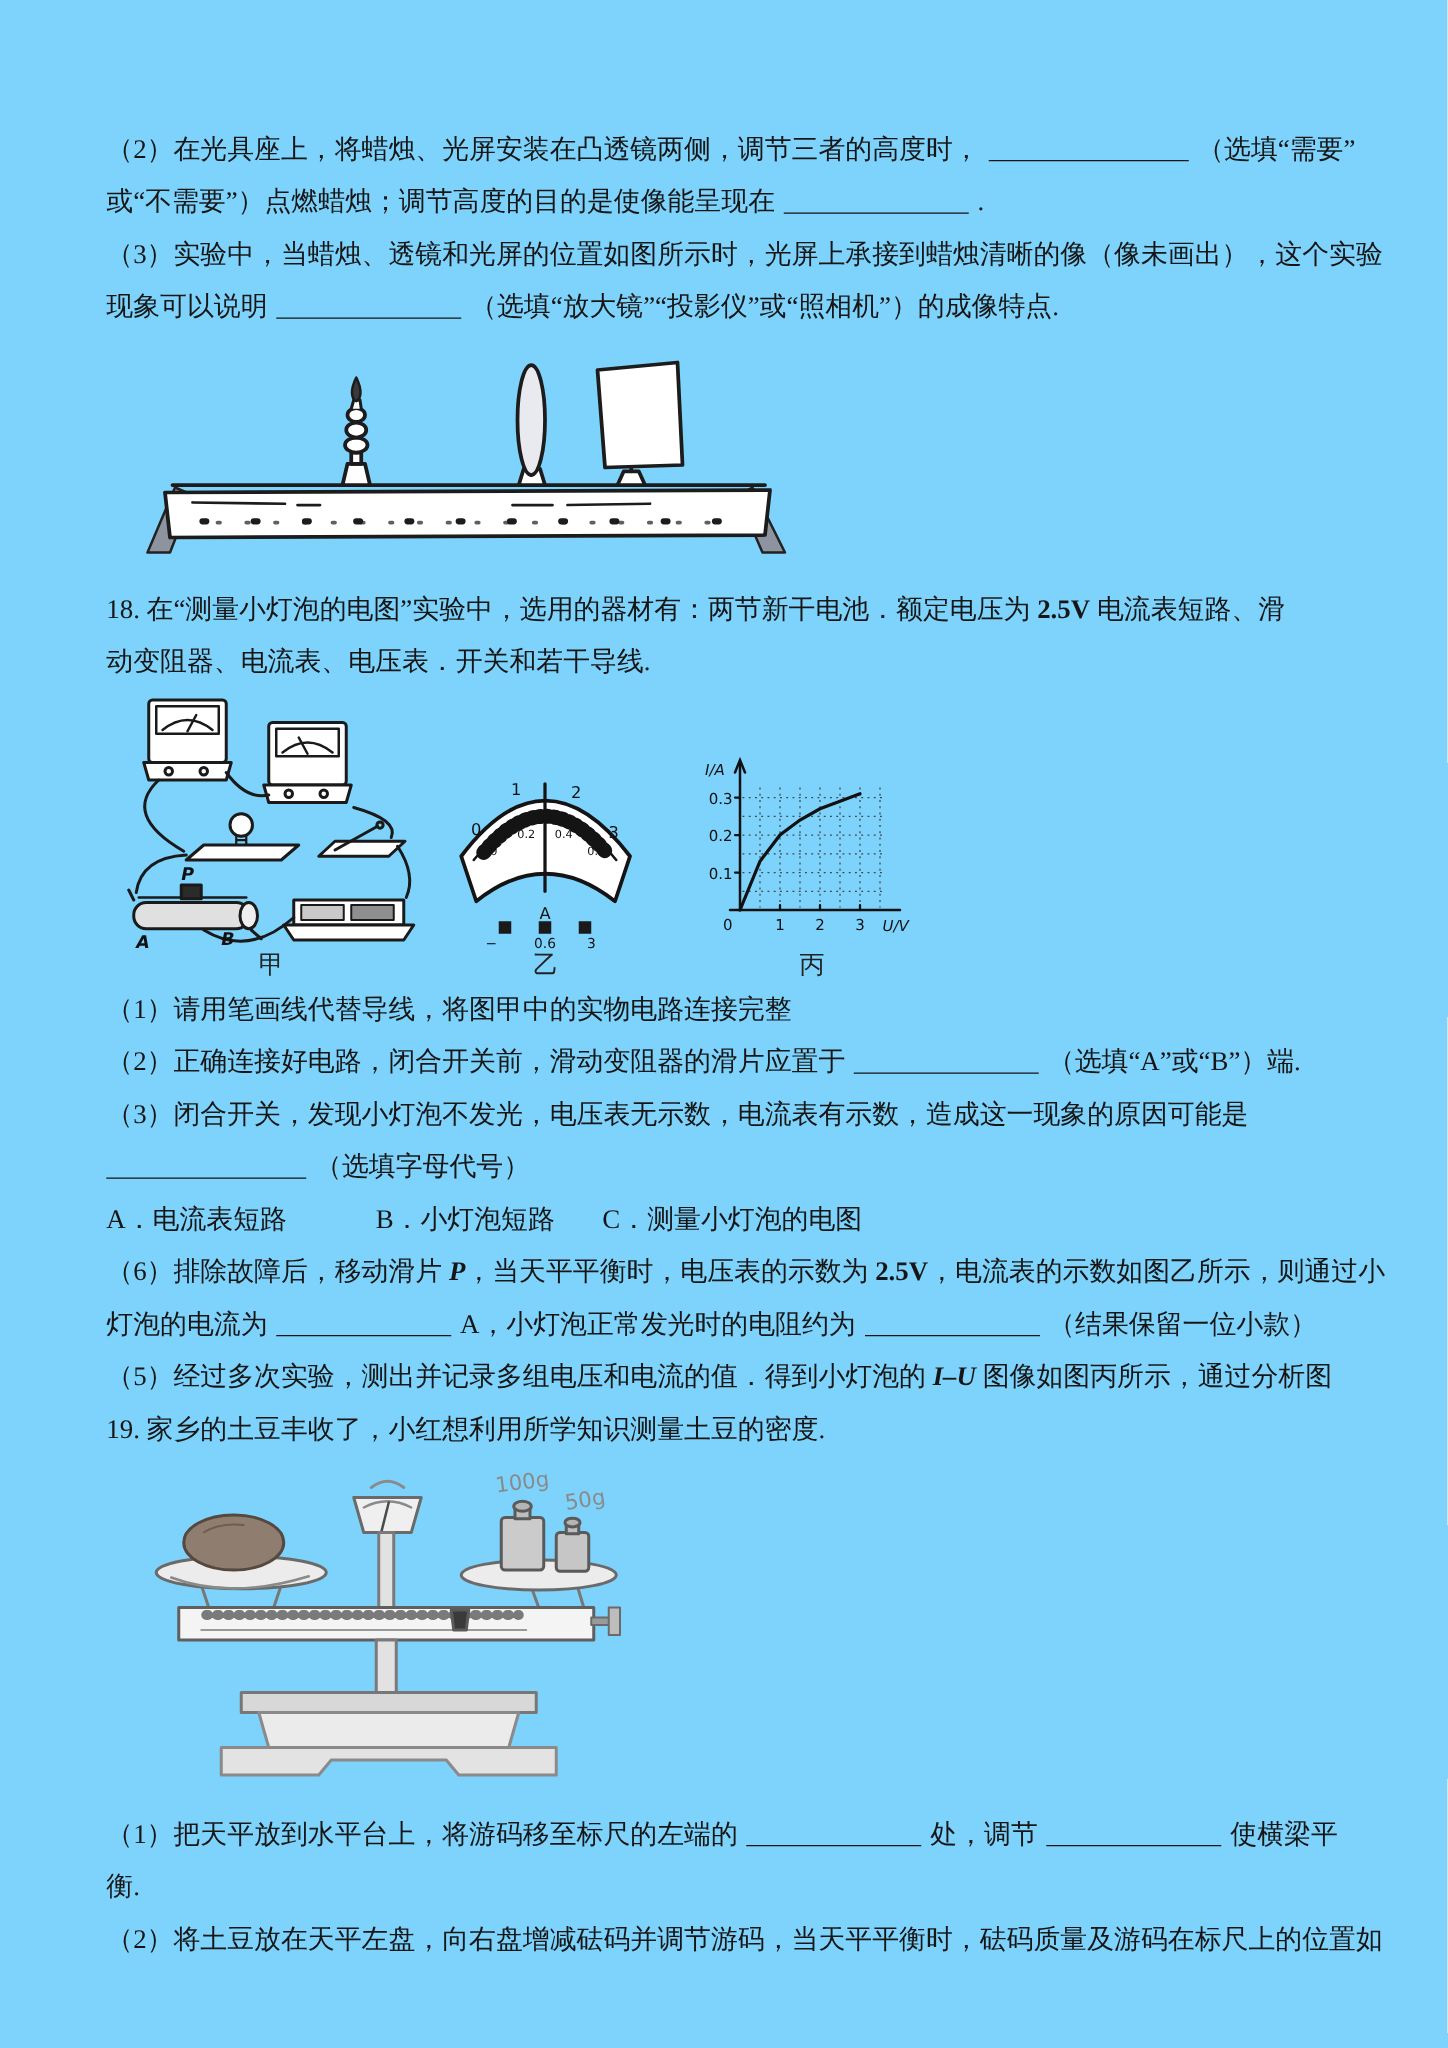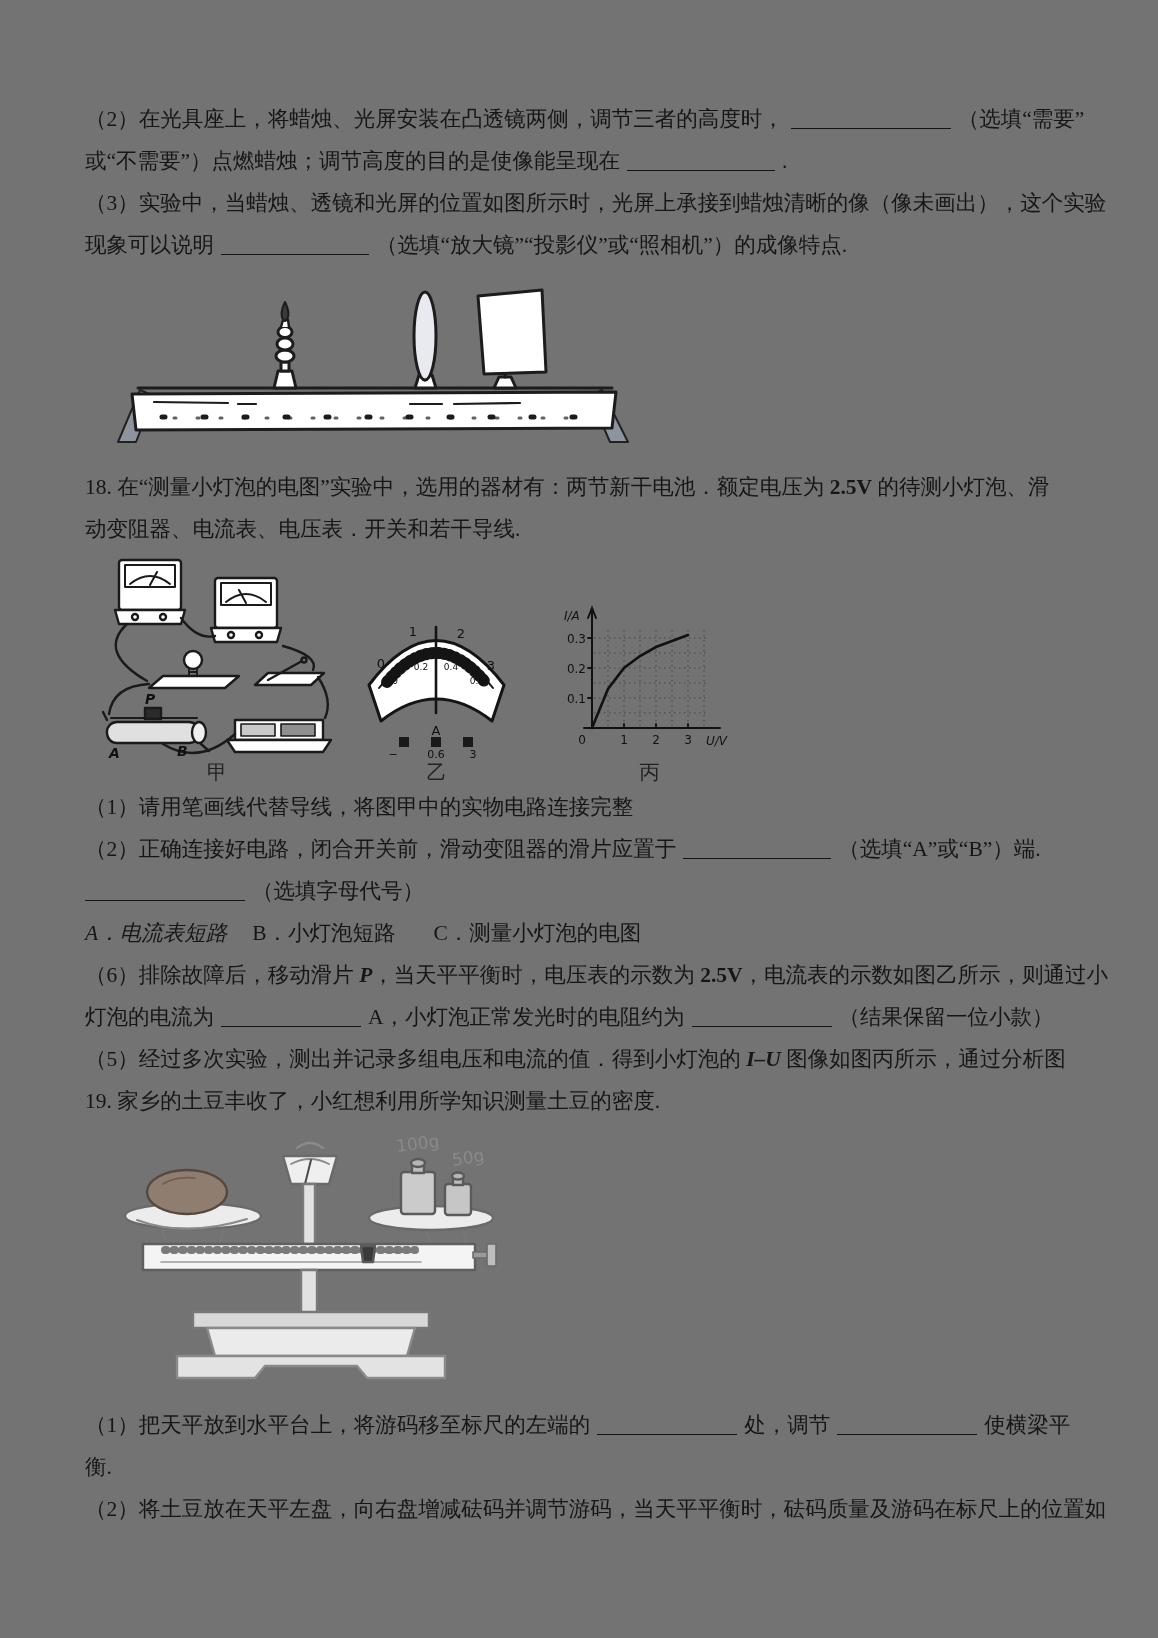--- a/index.html
+++ b/index.html
@@ -1,33 +1,33 @@
 <!DOCTYPE html>
 <html><head>
 <meta charset="utf-8">
 <style>
   html,body{margin:0;padding:0;background:#ffffff;}
   .page{
-    width:1158px;height:1638px;position:relative;background:#737373;
+    width:1158px;height:1638px;position:relative;background:#7dd3fc;
     font-family:"Liberation Serif","DejaVu Sans",serif;color:#161616;
     overflow:hidden;
   }
   .content{position:absolute;left:85px;top:98px;width:1008px;font-size:21.5px;line-height:42px;}
   p.qline{margin:0;white-space:nowrap;}
   .blank{display:inline-block;border-bottom:1.6px solid #151515;height:14px;transform:translateY(3px);margin:0 7px;}
   .b160{width:160px}.b150{width:148px}.b145{width:140px}
   .bold{font-weight:bold;margin-top:23px;}
   .it{font-style:italic;font-weight:bold;}
   .fig-bench{margin:10px 0 4px 25px;}
   .figrow{display:flex;align-items:flex-end;margin:4px 0 2px 12px;}
   .figblock{display:flex;flex-direction:column;align-items:center;}
   .figcap{font-size:20px;line-height:24px;margin-top:0;color:#222;}
   .fig-balance{margin:4px 0 2px 30px;}
   .opt{display:inline-block;}
-  .opt.gapA{margin-right:25px;font-style:italic;} .opt.gapB{margin-right:38px;}
+  .opt.gapA{margin-right:71px;} .opt.gapB{margin-right:38px;}
   svg text{font-family:"DejaVu Sans","Liberation Sans",sans-serif;}
 </style>
 </head>
 <body>
 
 <div class="page">
 <div class="content">
 
   <p class="qline"><span>（2）在光具座上，将蜡烛、光屏安装在凸透镜两侧，调节三者的高度时，</span><span class="blank b160"></span><span>（选填“需要”</span></p>
 
@@ -68,21 +68,21 @@
 
         <g>
           <path d="M384,112 L406,112 L401,101 L389,101 Z" fill="#fff"></path>
           <path d="M395,101 L395,96"></path>
           <polygon points="368,20 432,14 436,96 374,98" fill="#ffffff"></polygon>
         </g>
       </g>
     </svg>
   </div>
 
-  <p class="qline"><span>18. 在“测量小灯泡的电图”实验中，选用的器材有：两节新干电池．额定电压为 </span><span class="bold">2.5V</span><span> 的待测小灯泡、滑</span></p>
+  <p class="qline"><span>18. 在“测量小灯泡的电图”实验中，选用的器材有：两节新干电池．额定电压为 </span><span class="bold">2.5V</span><span> 电流表短路、滑</span></p>
 
   <p class="qline"><span>动变阻器、电流表、电压表．开关和若干导线.</span></p>
 
   <div class="figrow">
 
     <div class="figblock">
       <svg width="240" height="206" viewBox="0 0 240 206">
         <g stroke="#1a1a1a" stroke-width="2.4" fill="none" stroke-linecap="round" stroke-linejoin="round">
           <g>
             <rect x="22" y="6" width="62" height="50" rx="3" fill="#fff"></rect>
@@ -203,20 +203,21 @@
         </g>
       </svg>
       <div class="figcap">丙</div>
     </div>
   </div>
 
   <p class="qline"><span>（1）请用笔画线代替导线，将图甲中的实物电路连接完整</span></p>
 
   <p class="qline"><span>（2）正确连接好电路，闭合开关前，滑动变阻器的滑片应置于</span><span class="blank b150"></span><span>（选填“A”或“B”）端.</span></p>
 
+  <p class="qline"><span>（3）闭合开关，发现小灯泡不发光，电压表无示数，电流表有示数，造成这一现象的原因可能是</span></p>
 
   <p class="qline"><span class="blank b160" style="margin-left:0"></span><span>（选填字母代号）</span></p>
 
   <p class="qline"><span class="opt gapA">A．电流表短路</span><span class="opt gapB">B．小灯泡短路</span><span class="opt">C．测量小灯泡的电图</span></p>
 
   <p class="qline"><span>（6）排除故障后，移动滑片 </span><span class="it">P</span><span>，当天平平衡时，电压表的示数为 </span><span class="bold">2.5V</span><span>，电流表的示数如图乙所示，则通过小</span></p>
 
   <p class="qline"><span>灯泡的电流为</span><span class="blank b145"></span><span>A，小灯泡正常发光时的电阻约为</span><span class="blank b145"></span><span>（结果保留一位小款）</span></p>
 
   <p class="qline"><span>（5）经过多次实验，测出并记录多组电压和电流的值．得到小灯泡的 </span><span class="it">I–U</span><span> 图像如图丙所示，通过分析图</span></p>

